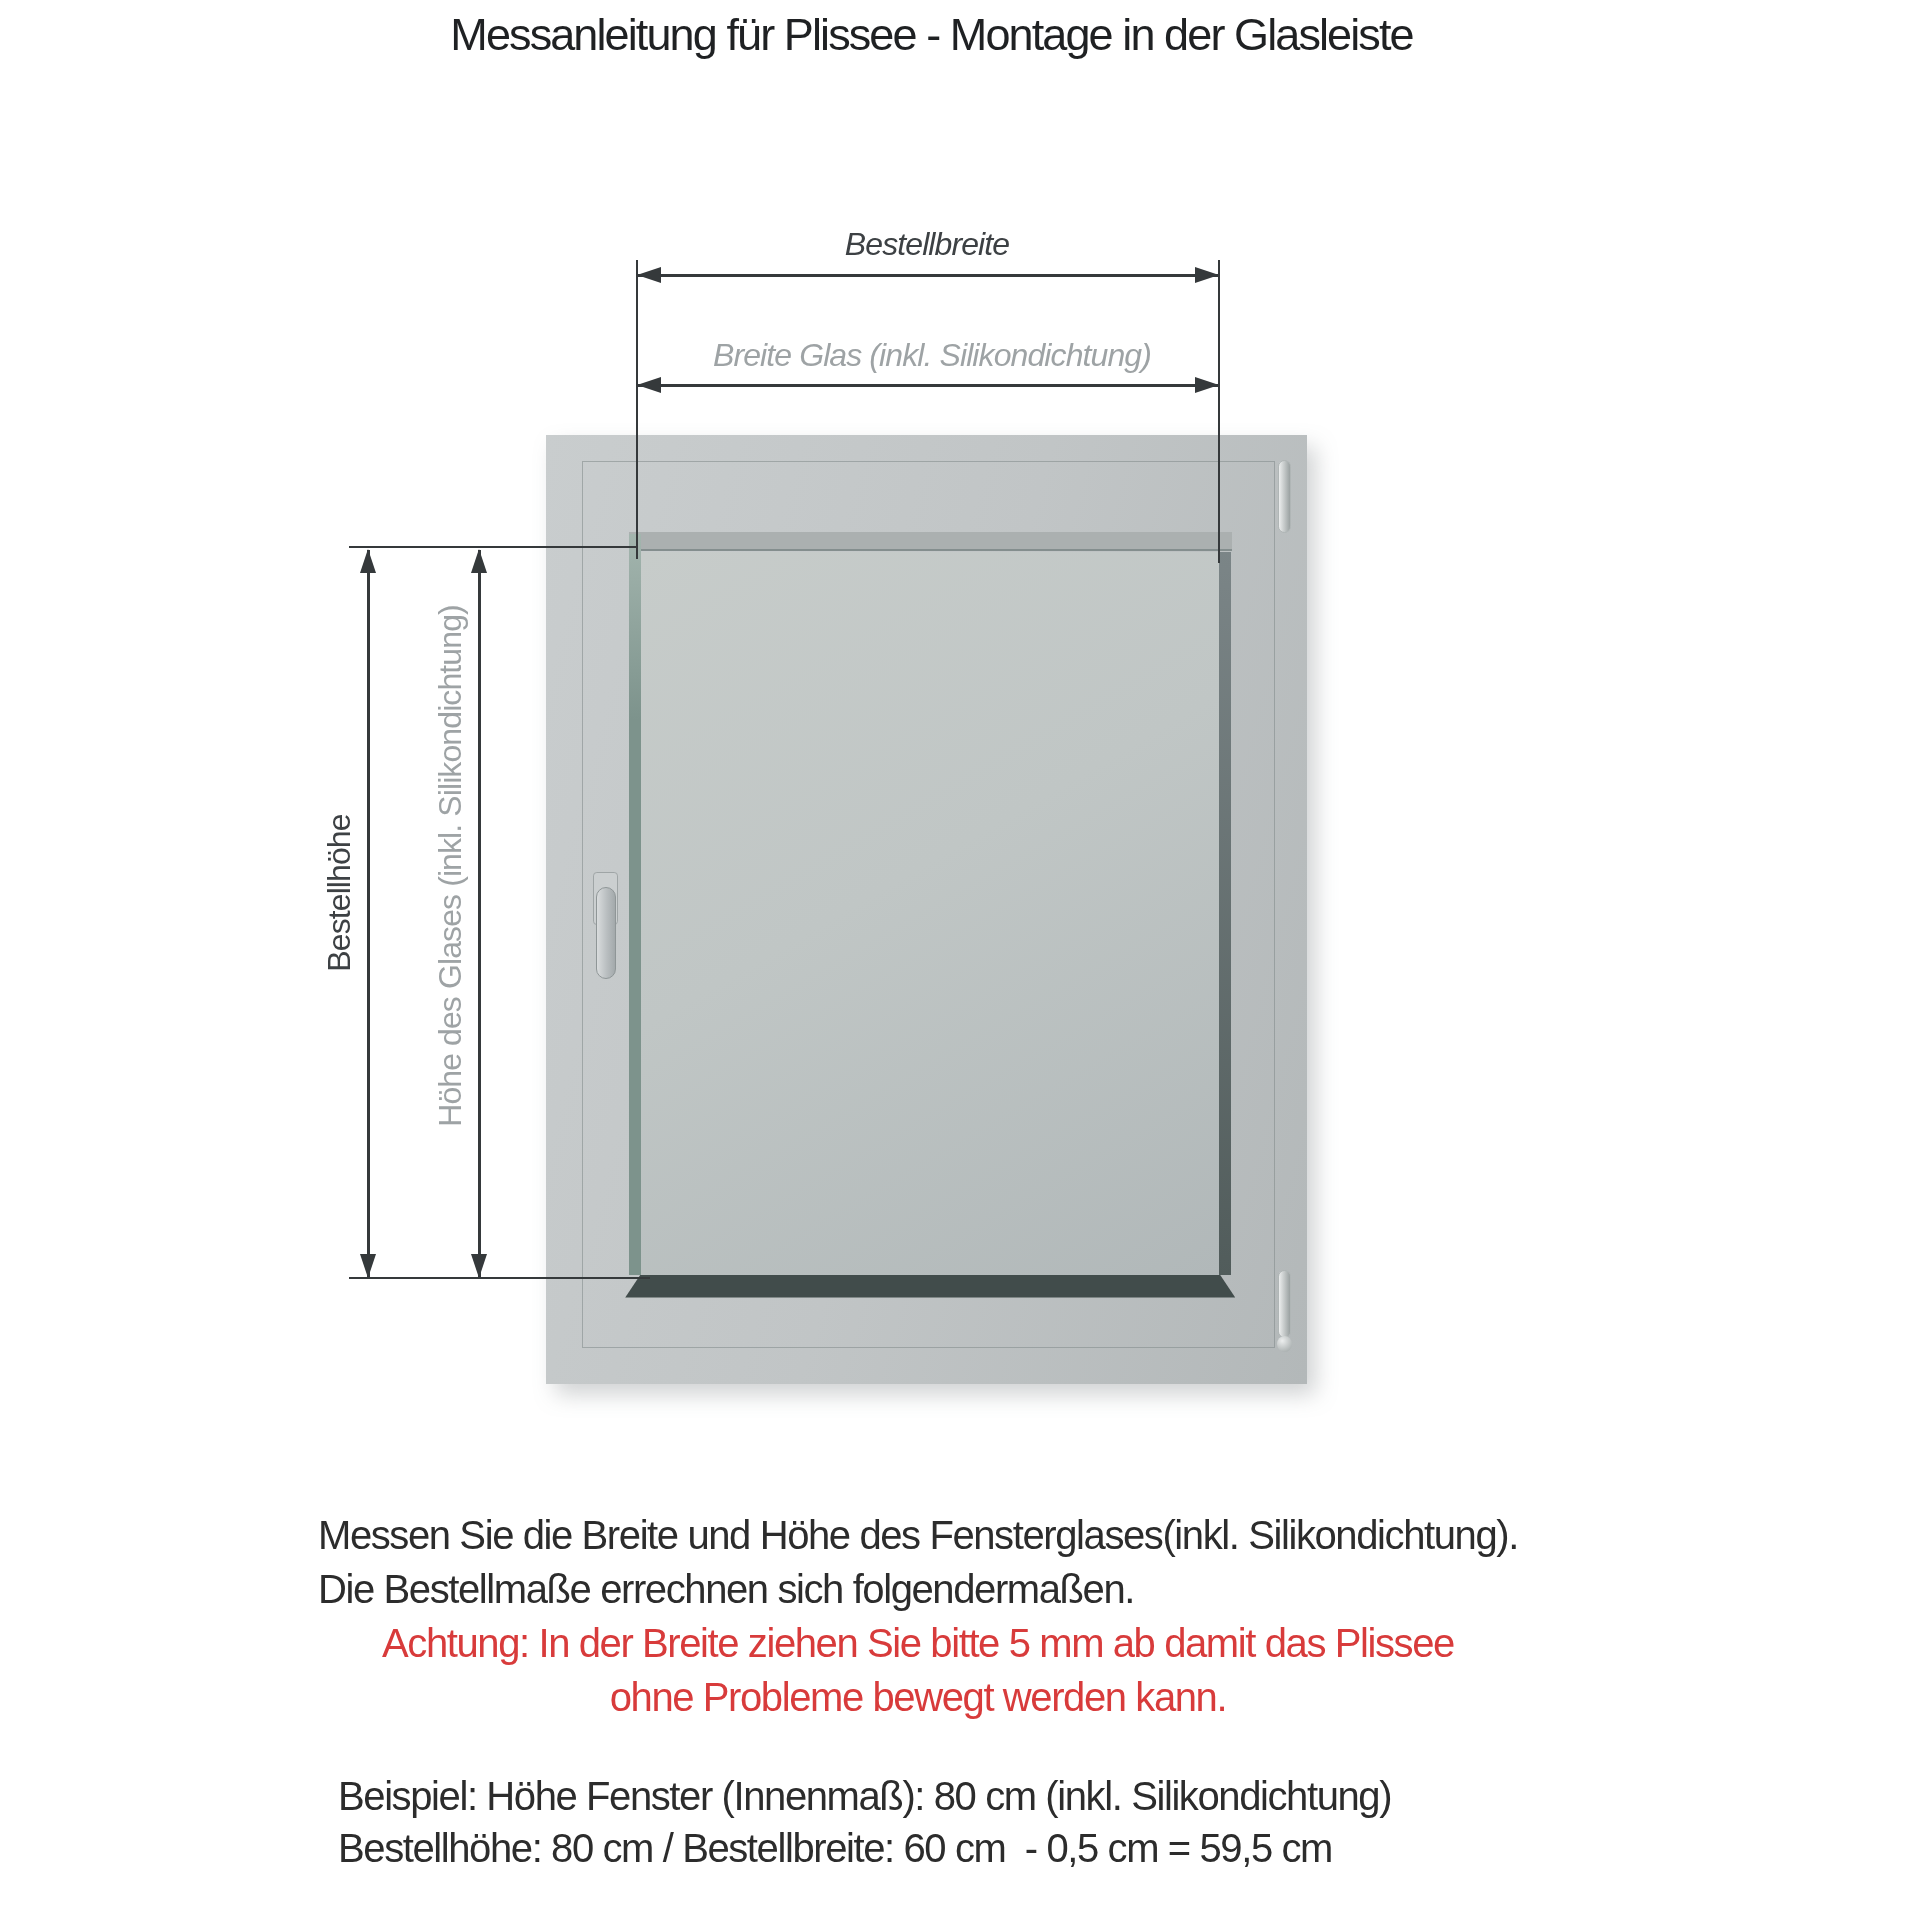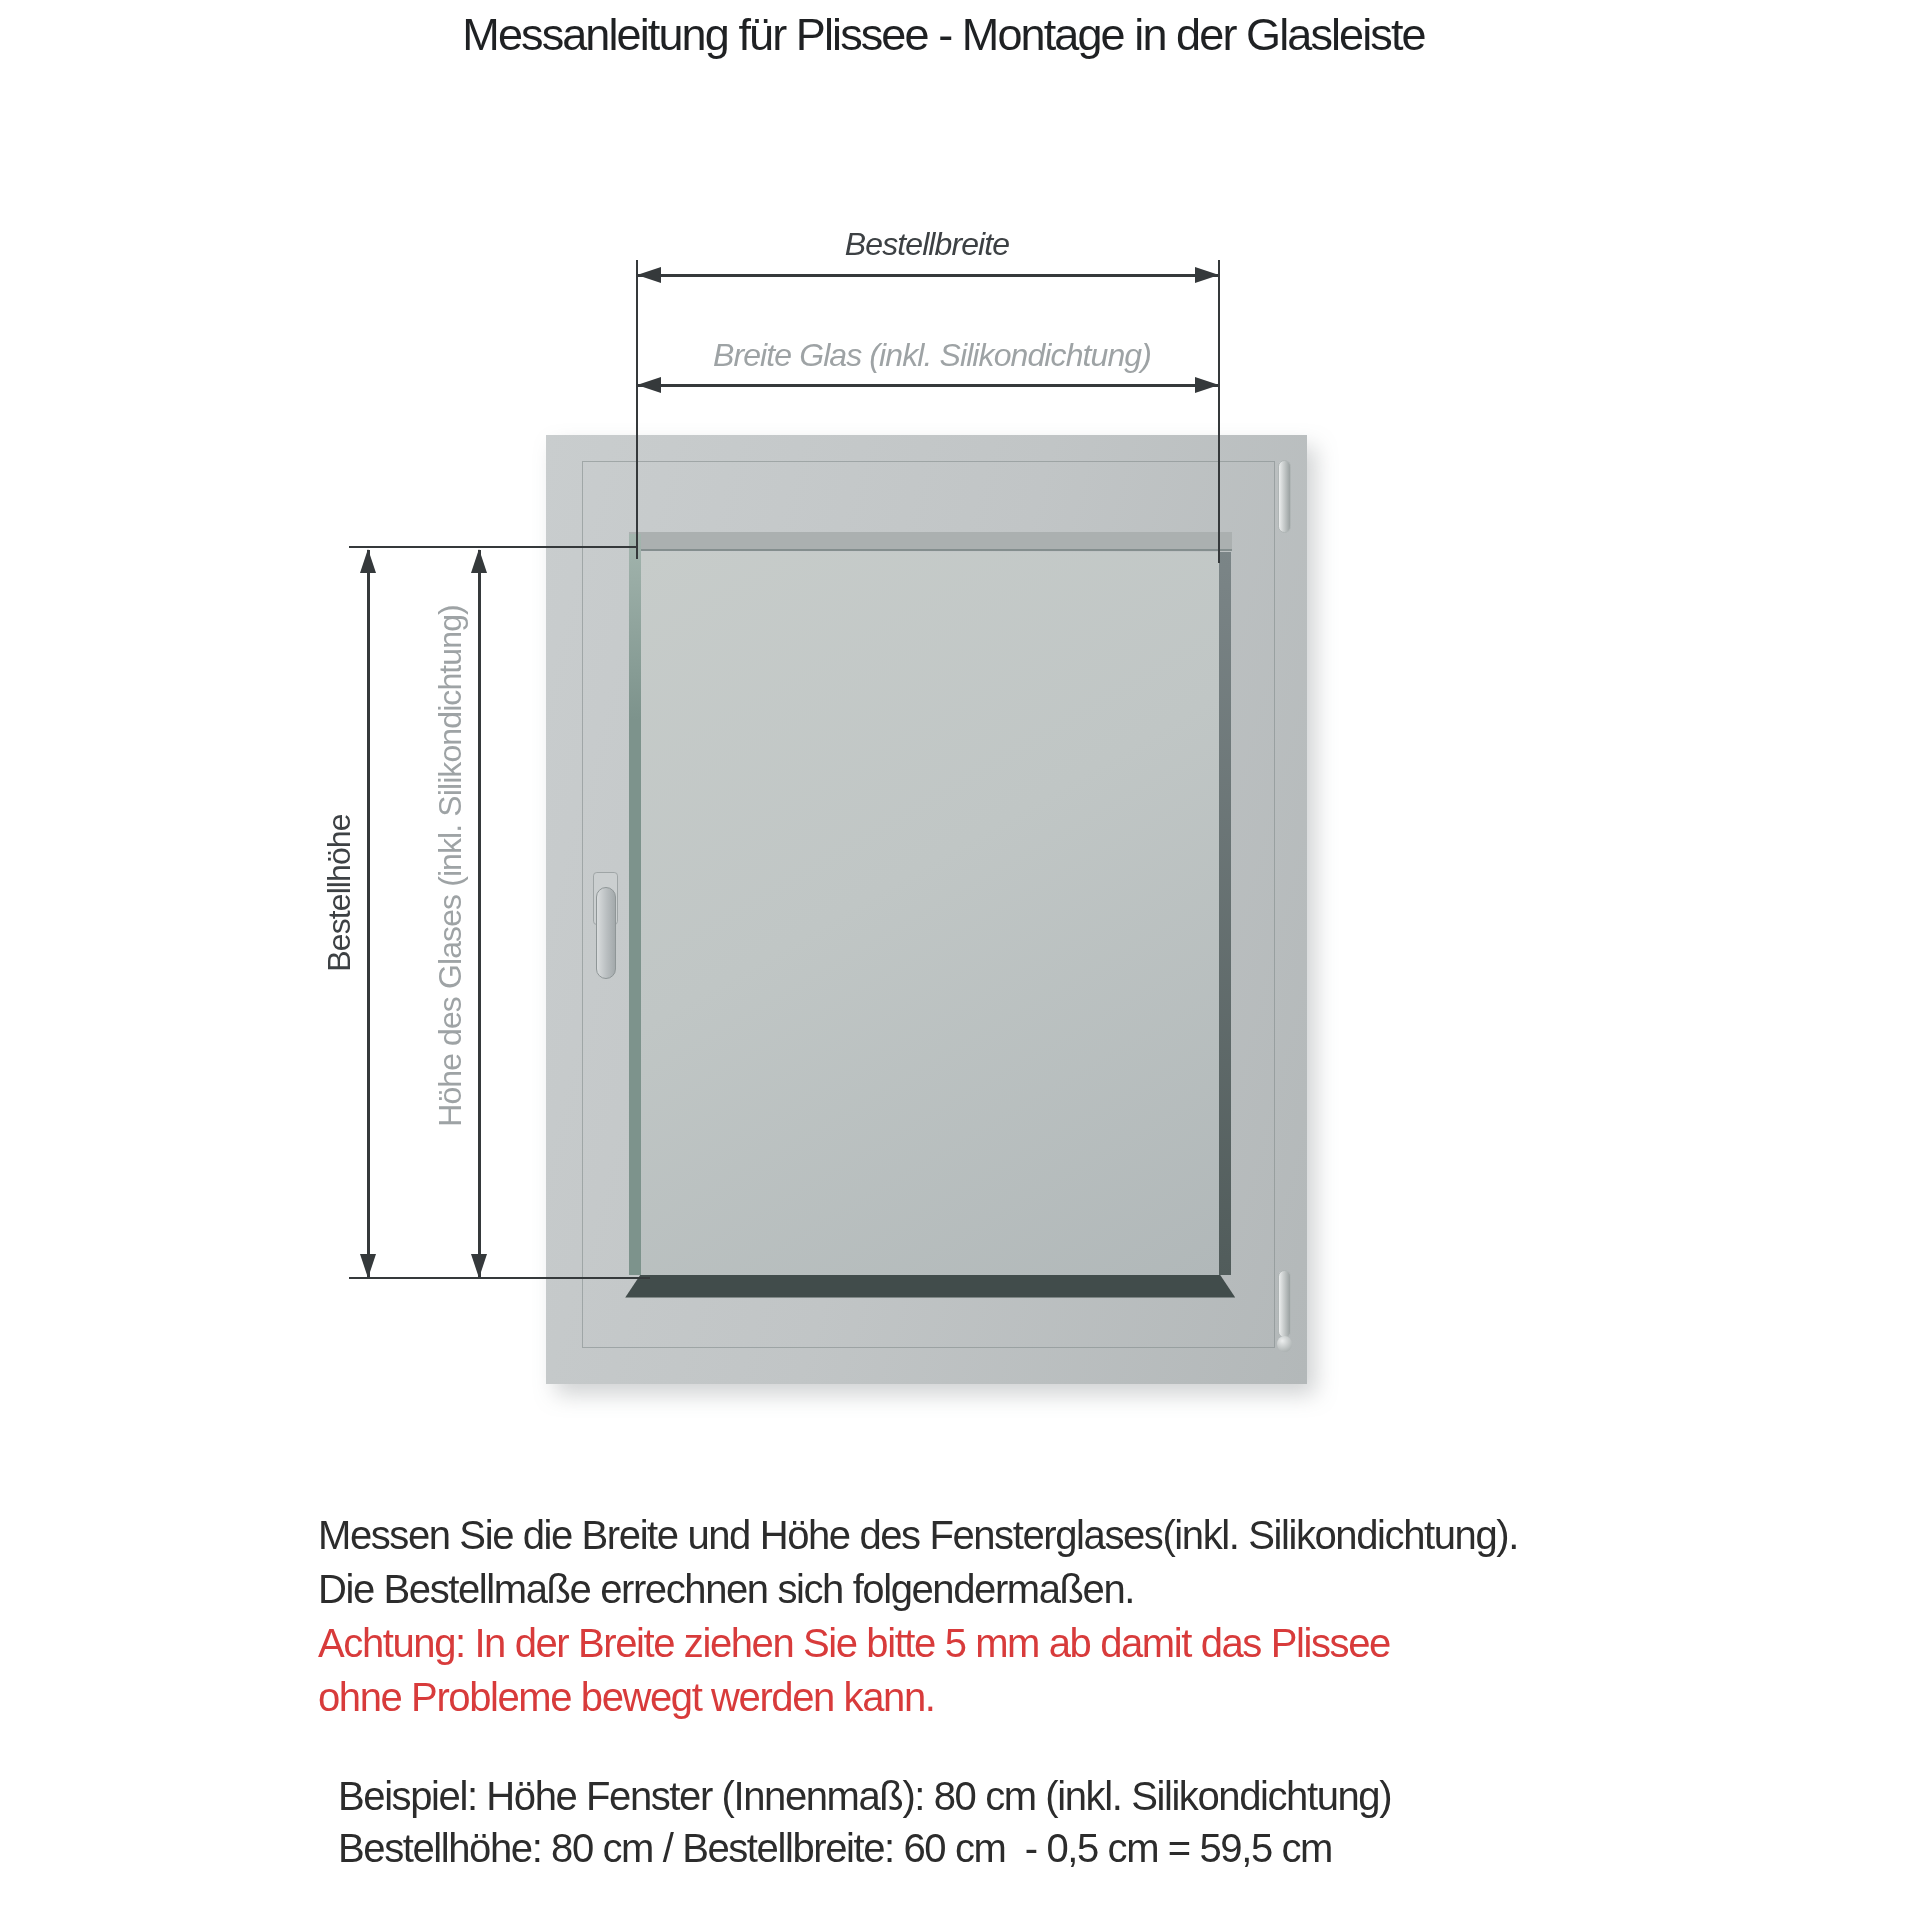--- a/index.html
+++ b/index.html
@@ -2,21 +2,21 @@
 <html style="--line-color: #35393b; --label-dark: #3d4144; --label-gray: #9ea3a5; --text-dark: #2c2c2c; --warning-red: #d83b3b; --frame-color: #c1c5c6; --bar-top: #abb0b0; --bar-top-edge: #848e8e; --glass-light: #c7ccca; --glass-dark: #b1b8b9; --teal-light: #a3b5ae; --teal-dark: #7d938c; --bottom-bar: #414c4b; --metal-light: #eceeee; --metal-dark: #9aa1a1;font-size:15px"><head>
 <meta charset="utf-8">
 <style>
   html,body{margin:0;padding:0;background:#ffffff;}
   #canvas{
     position:relative;width:1928px;height:1928px;background:#ffffff;overflow:hidden;
     font-family:"Liberation Sans",sans-serif;
   }
   
   .page-title{
-    position:absolute;left:12px;top:9.4px;width:1863px;text-align:center;
+    position:absolute;left:0;top:9.4px;width:1863px;text-align:center;
     font-size:45px;letter-spacing:-1.9px;color:#1f2123;white-space:pre;
   }
   
   .dim-label{position:absolute;font-size:32px;letter-spacing:-0.9px;white-space:pre;}
   .dim-label.dark{color:var(--label-dark);}
   .dim-label.gray{color:var(--label-gray);}
   .dim-label.hcenter{transform:translateX(-50%);font-style:italic;}
   .dim-label.vrot{transform:translate(-50%,-50%) rotate(-90deg);}
   
   .dimh{position:absolute;height:2.8px;background:var(--line-color);}
@@ -83,21 +83,21 @@
   }
   .hinge.top{left:1278px;top:460px;height:73px;}
   .hinge.bottom{left:1278px;top:1270px;height:68px;}
   .hinge-knob{
     position:absolute;left:1277px;top:1336px;width:15px;height:16px;border-radius:50%;
     background:radial-gradient(circle at 35% 30%,var(--metal-light),var(--metal-dark));
   }
   
   .txt{white-space:pre;font-size:40px;letter-spacing:-1.4px;line-height:54px;color:var(--text-dark);}
   .instructions{position:absolute;left:318px;top:1508px;}
-  .txt.red{color:var(--warning-red);}
+  .txt.red{color:var(--warning-red);text-align:center;}
   .example{position:absolute;left:315px;top:1770px;}
   .example .txt{line-height:52px;margin-left:23px;}
   .txt.indent{padding-left:151px;}
 </style>
 </head>
 <body>
 
 <div id="canvas">
 
   <div class="page-title">Messanleitung für Plissee - Montage in der Glasleiste</div>

